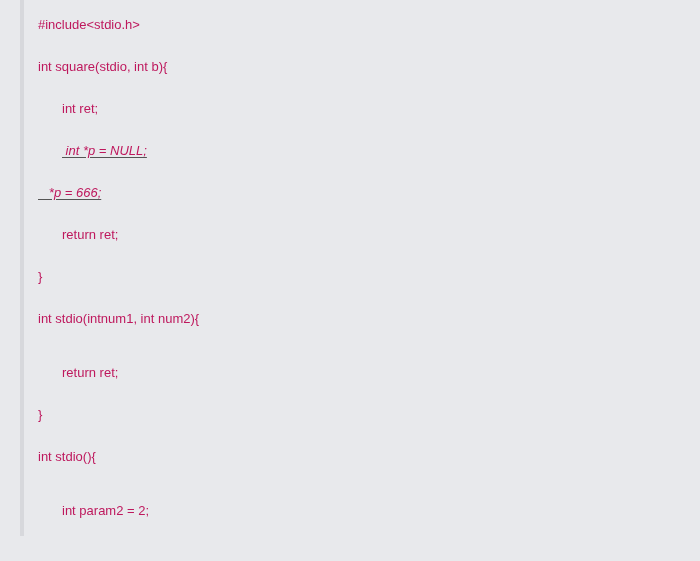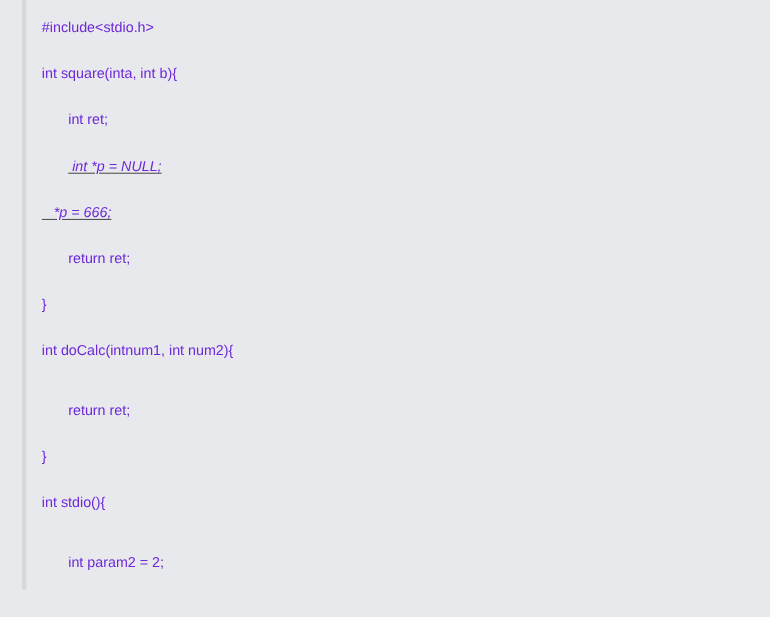--- a/index.html
+++ b/index.html
@@ -23,46 +23,46 @@
     left: 0;
     top: 0;
     bottom: 0;
     width: 4px;
     background: #d7d8dc;
   }
   .line {
     padding: 6px 0 6px 18px;
     font-size: 13px;
     line-height: 18px;
-    color: #6d28d9;
+    color: #be185d;
     white-space: pre;
   }
   .indent1 { padding-left: 42px; }
   .blank { height: 12px; }
   .underline { text-decoration: underline; text-decoration-color: #555; text-underline-offset: 2px; font-style: italic; }
 </style>
 </head>
 <body>
 
 <div class="code-block">
   <div class="line">#include&lt;stdio.h&gt;</div>
   <div class="blank"></div>
-  <div class="line">int square(inta, int b){</div>
+  <div class="line">int square(stdio, int b){</div>
   <div class="blank"></div>
   <div class="line indent1">int ret;</div>
   <div class="blank"></div>
   <div class="line indent1 underline"> int *p = NULL;</div>
   <div class="blank"></div>
   <div class="line underline">   *p = 666;</div>
   <div class="blank"></div>
   <div class="line indent1">return ret;</div>
   <div class="blank"></div>
   <div class="line">}</div>
   <div class="blank"></div>
-  <div class="line">int doCalc(intnum1, int num2){</div>
+  <div class="line">int stdio(intnum1, int num2){</div>
   <div class="blank"></div>
   <div class="blank"></div>
   <div class="line indent1">return ret;</div>
   <div class="blank"></div>
   <div class="line">}</div>
   <div class="blank"></div>
   <div class="line">int stdio(){</div>
   <div class="blank"></div>
   <div class="blank"></div>
   <div class="line indent1">int param2 = 2;</div>

